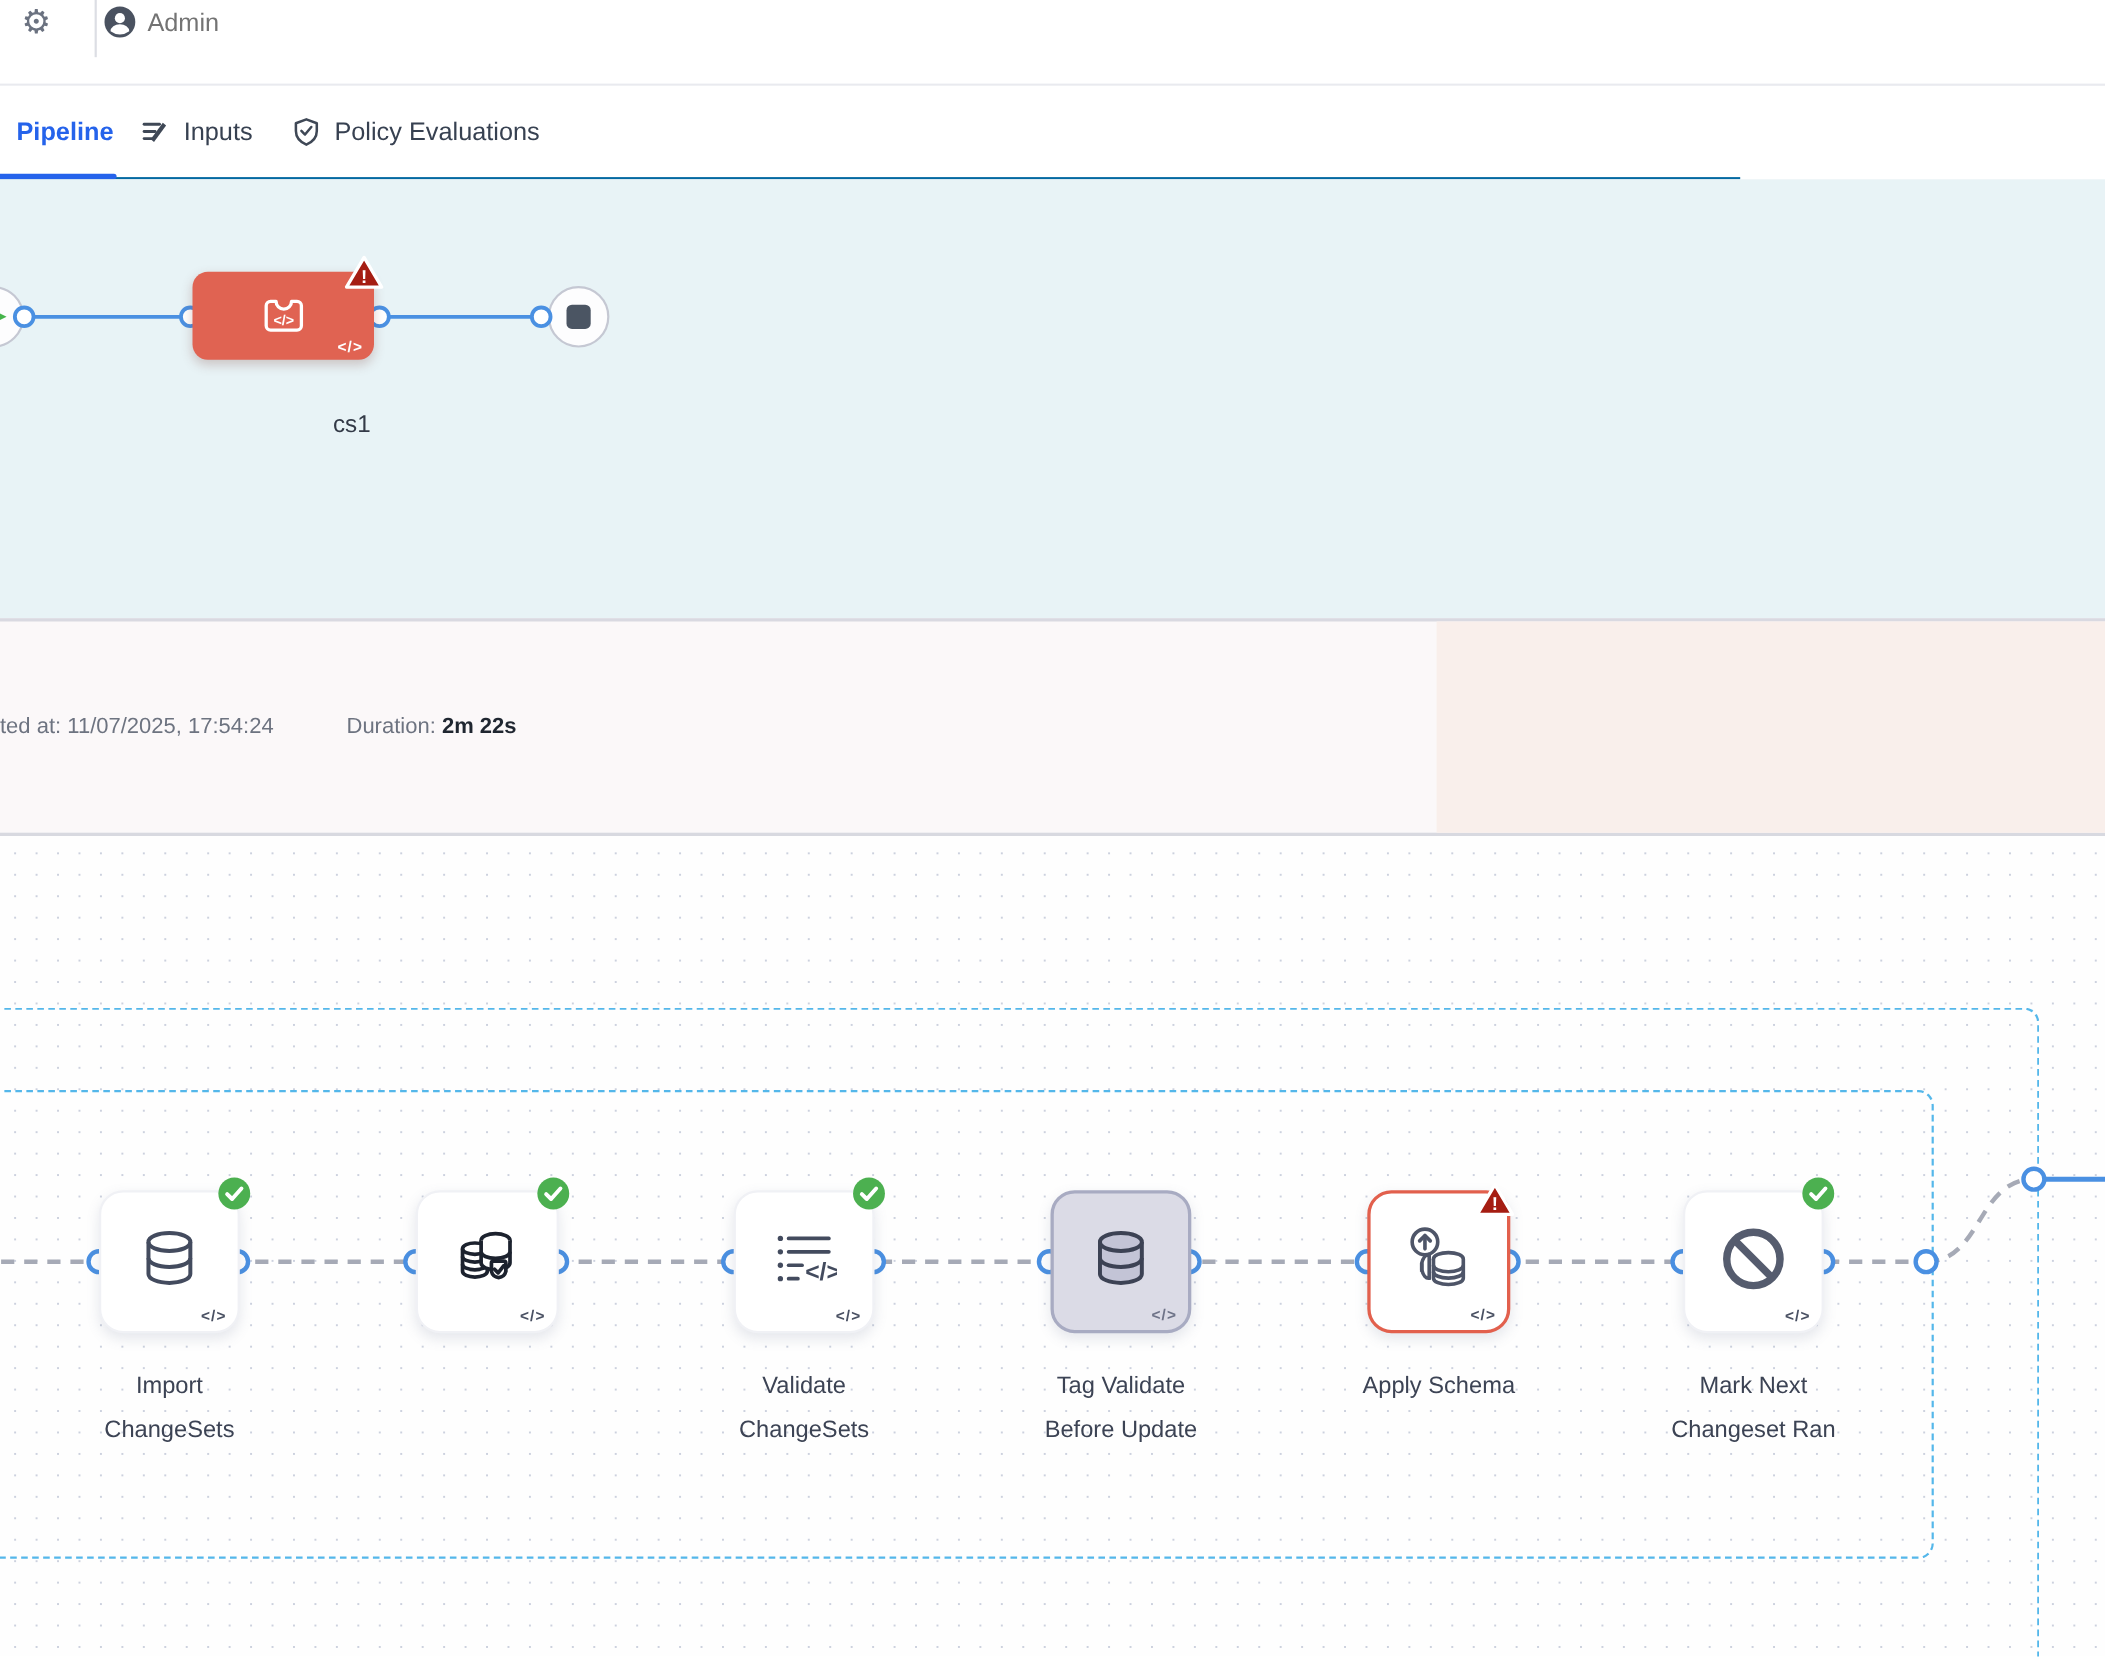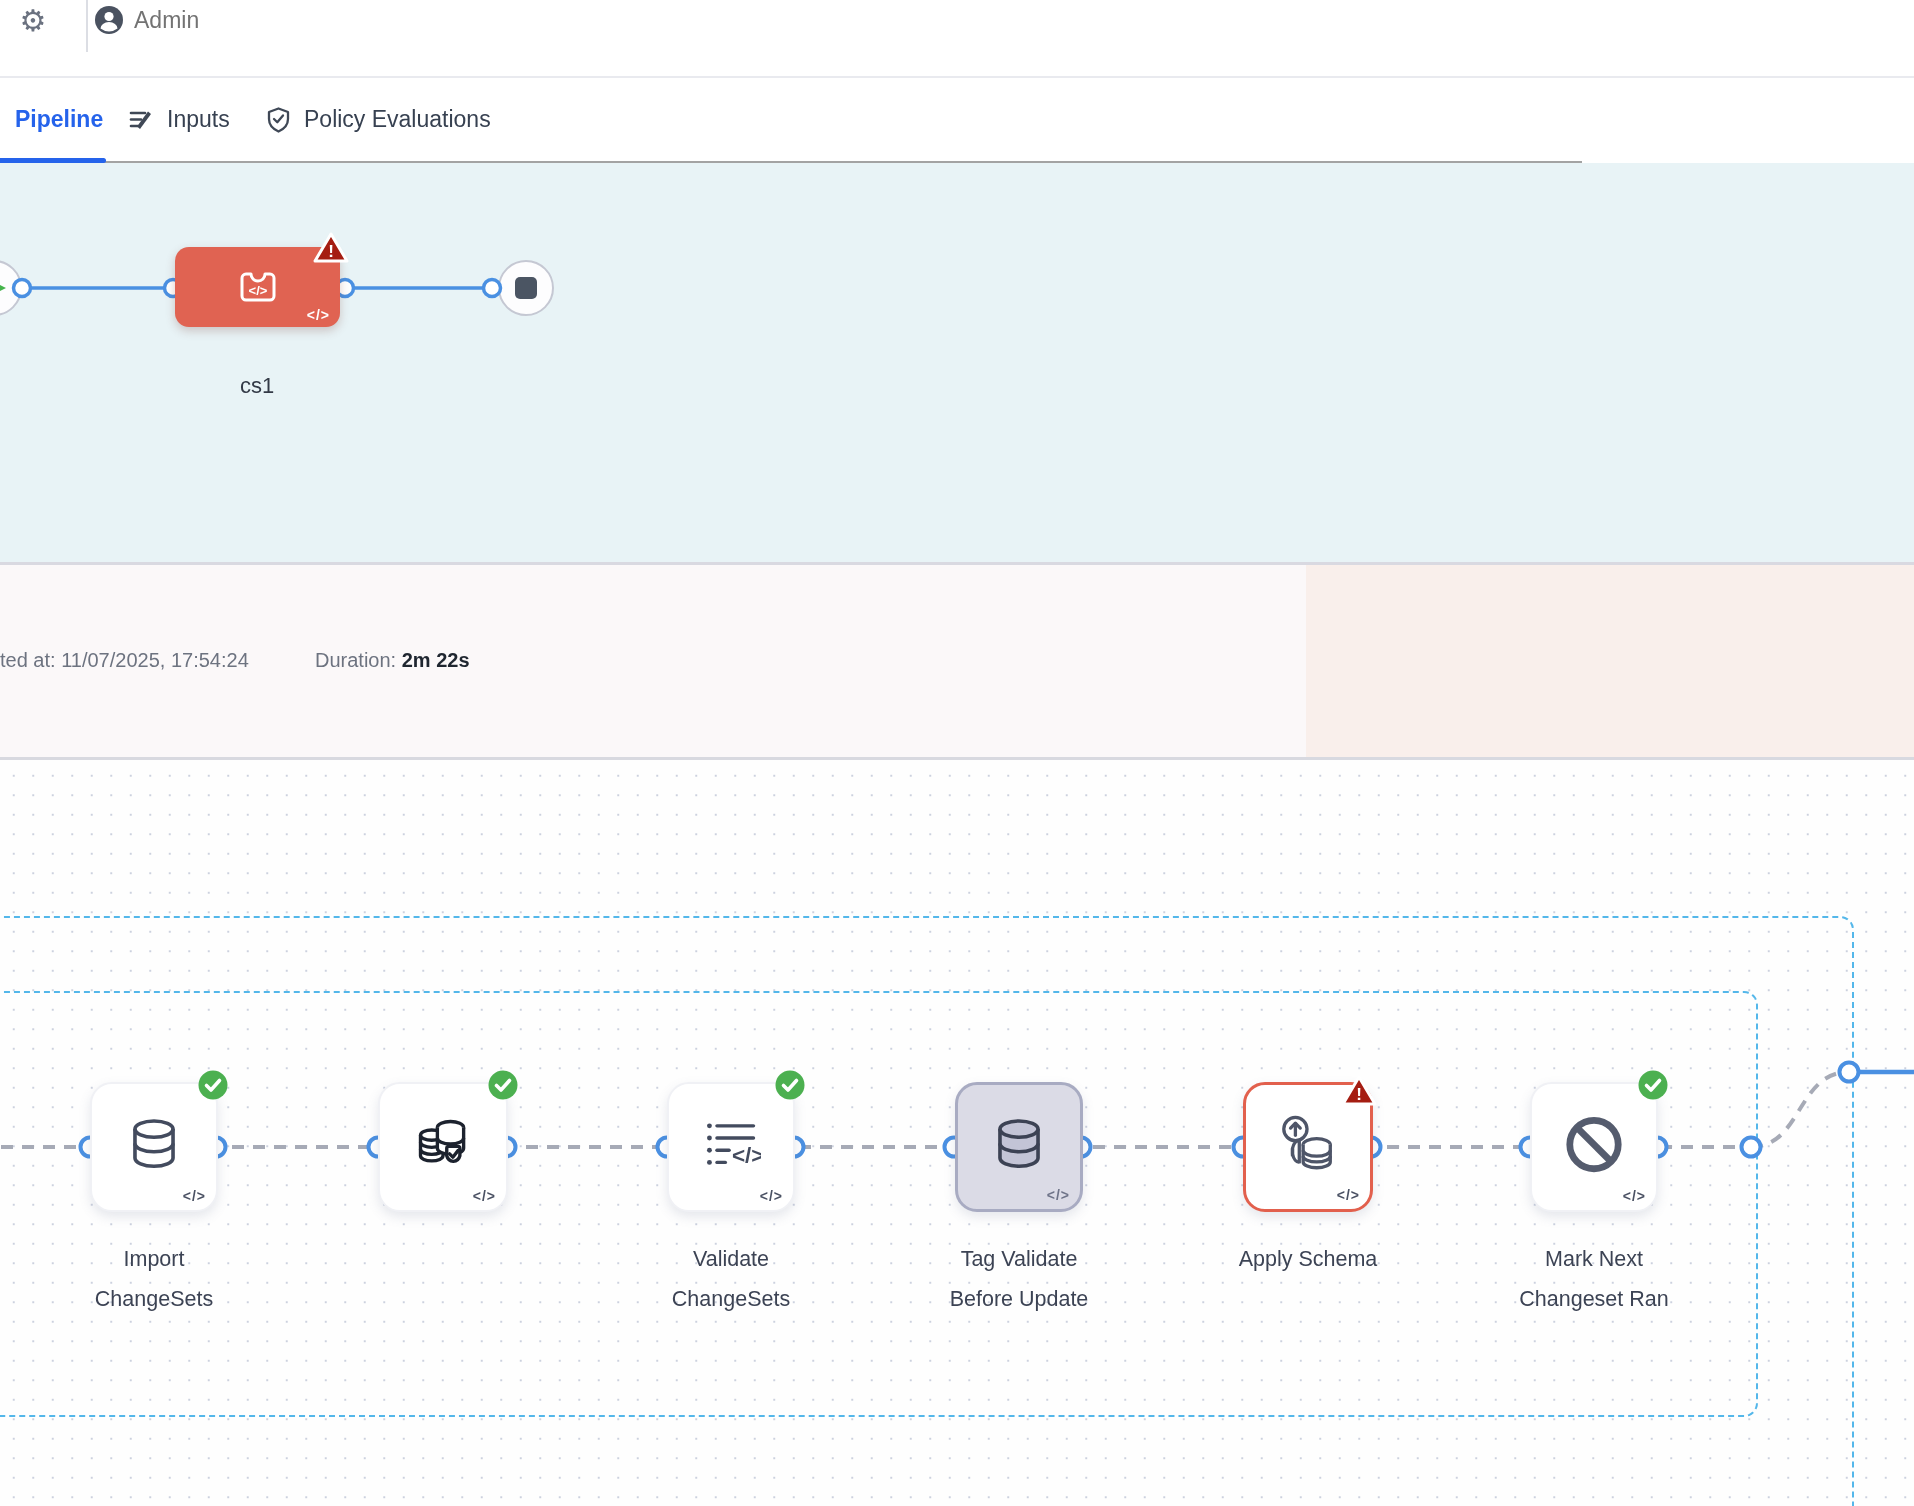--- a/index.html
+++ b/index.html
@@ -11,41 +11,41 @@
           border-bottom:2px solid #e9eaef;}
   .gear{position:absolute;left:14px;top:1px;width:38px;height:38px;font-size:30px;
         color:#6b7280;display:flex;align-items:center;justify-content:center;cursor:pointer;}
   .topdivider{position:absolute;left:86px;top:0;width:2px;height:52px;background:#dcdee4;}
   .userchip{position:absolute;left:94px;top:2px;height:36px;display:flex;align-items:center;gap:10px;cursor:pointer;}
   .avatar{width:30px;height:30px;}
   .username{font-size:23px;color:#737373;}
 
   
   .tabs{position:absolute;left:0;top:78px;width:1582px;height:83px;background:#fff;
-        border-bottom:2px solid #a3a3a3;}
+        border-bottom:2px solid #0369a1;}
   .tab{position:absolute;top:0;height:100%;display:flex;align-items:center;gap:12px;
        font-size:23px;color:#374151;cursor:pointer;}
   .tab-pipeline{left:15px;color:#2563eb;font-weight:bold;}
   .tab-inputs{left:128px;}
   .tab-policy{left:265px;text-align:right;}
   .tab-underline{position:absolute;left:0;bottom:-2px;width:106px;height:5px;background:#2563eb;
                  border-radius:0 3px 3px 0;}
   .tabicon{width:27px;height:27px;display:block;}
 
   
   .canvas-top{position:absolute;left:0;top:163px;width:1914px;height:399px;background:#e8f3f6;}
   .canvas-top svg.overlay{position:absolute;left:0;top:0;}
   .rednode{position:absolute;left:175px;top:84px;width:165px;height:80px;border-radius:14px;
            background:#e06352;box-shadow:0 4px 10px rgba(120,60,50,.25);cursor:pointer;}
   .rednode .icon{position:absolute;left:50%;top:50%;transform:translate(-50%,-52%);}
   .mini-code{position:absolute;right:10px;bottom:4px;font-size:14px;font-weight:bold;
              letter-spacing:1px;color:#fff;}
   .warn-badge{position:absolute;width:38px;height:34px;}
   .rednode .warn-badge{top:-16px;right:-10px;}
-  .cs1-label{position:absolute;left:177px;top:210px;width:160px;text-align:center;
+  .cs1-label{position:absolute;left:177px;top:210px;width:160px;text-align:right;
              font-size:22px;color:#333a47;}
 
   
   .statusbar{position:absolute;left:0;top:562px;width:1914px;height:198px;background:#fbf8f9;
              border-top:3px solid #d9d9e1;border-bottom:3px solid #d8d9e0;box-sizing:border-box;}
   .statusbar .pinkband{position:absolute;left:1306px;top:0;width:608px;height:100%;background:#f9efeb;}
   .status-item{position:absolute;top:84px;font-size:20px;color:#6d7380;white-space:nowrap;}
   .status-started{left:0;}
   .status-duration{left:315px;}
   .status-value-strong{color:#1f2630;font-weight:bold;}

